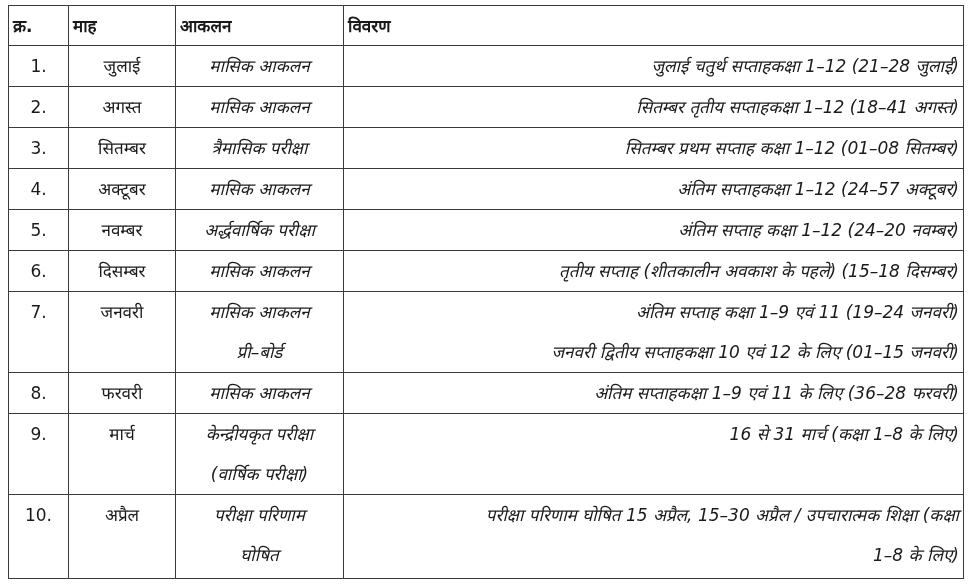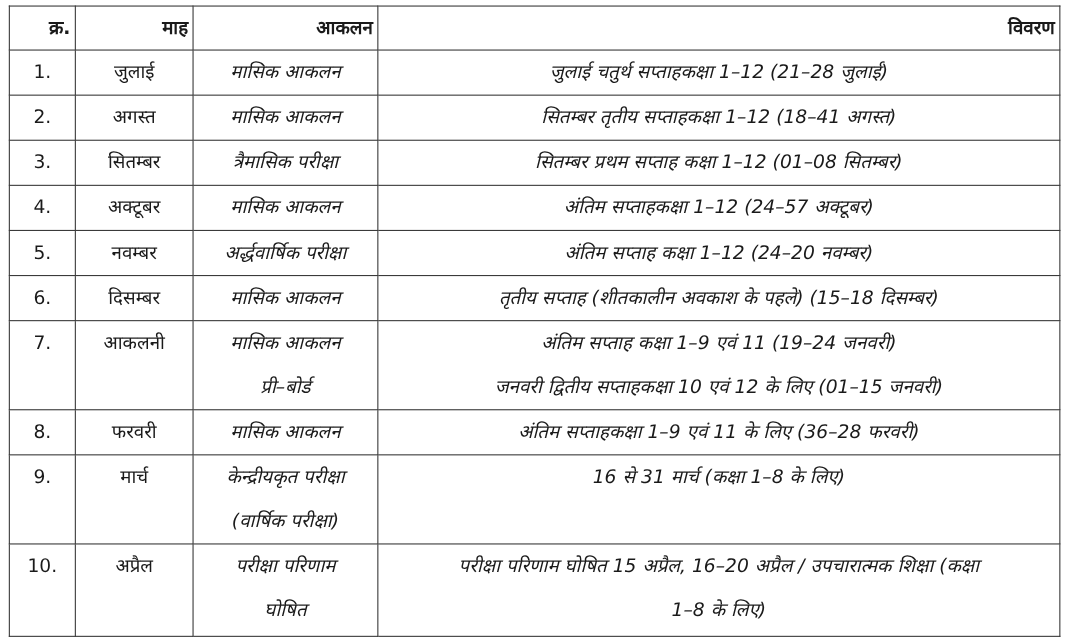--- a/index.html
+++ b/index.html
@@ -27,32 +27,32 @@
       border: 1.5px solid #3a3a3a;
       padding: 0 4px;
       font-size: 17px;
       line-height: 40px;
       vertical-align: top;
       overflow: hidden;
       white-space: nowrap;
     }
     table.schedule th {
       font-weight: bold;
-      text-align: right;
+      text-align: left;
       height: 39px;
       vertical-align: middle;
       line-height: 26px;
       padding-top: 0;
     }
     col.c-no { width: 60px; }
     col.c-month { width: 107px; }
     col.c-assess { width: 168px; }
     col.c-desc { width: 620px; }
     td.center { text-align: center; }
-    td.left { text-align: center; padding-left: 8px; }
+    td.left { text-align: right; padding-left: 8px; }
     .line { display: block; height: 40px; line-height: 40px; font-style: italic; }
     tr.r1 td { height: 40px; }
     tr.tall td { height: 80px; }
     tr.tall9 td { height: 79px; }
     tr.tall10 td { height: 83px; }
   </style>
 </head>
 <body>
 
 <table class="schedule">
@@ -126,21 +126,21 @@
       <td class="center">दिसम्बर</td>
       <td class="center">
           <span class="line">मासिक आकलन</span>
         </td>
       <td class="left">
           <span class="line">तृतीय सप्ताह (शीतकालीन अवकाश के पहले) (15–18 दिसम्बर)</span>
         </td>
     </tr>
     <tr class="tall">
       <td class="center">7.</td>
-      <td class="center">आकलनी</td>
+      <td class="center">जनवरी</td>
       <td class="center">
         <span class="line">मासिक आकलन</span>
         <span class="line">प्री–बोर्ड</span>
       </td>
       <td class="left">
         <span class="line">अंतिम सप्ताह कक्षा 1–9 एवं 11 (19–24 जनवरी)</span>
         <span class="line">जनवरी द्वितीय सप्ताहकक्षा 10 एवं 12 के लिए (01–15 जनवरी)</span>
       </td>
     </tr>
     <tr class="r1">
@@ -165,18 +165,18 @@
       </td>
     </tr>
     <tr class="tall10">
       <td class="center">10.</td>
       <td class="center">अप्रैल</td>
       <td class="center">
         <span class="line">परीक्षा परिणाम</span>
         <span class="line">घोषित</span>
       </td>
       <td class="left">
-        <span class="line">परीक्षा परिणाम घोषित 15 अप्रैल, 16–20 अप्रैल / उपचारात्मक शिक्षा (कक्षा</span>
+        <span class="line">परीक्षा परिणाम घोषित 15 अप्रैल, 15–30 अप्रैल / उपचारात्मक शिक्षा (कक्षा</span>
         <span class="line">1–8 के लिए)</span>
       </td>
     </tr>
   </tbody>
 </table>
 
 </body></html>

